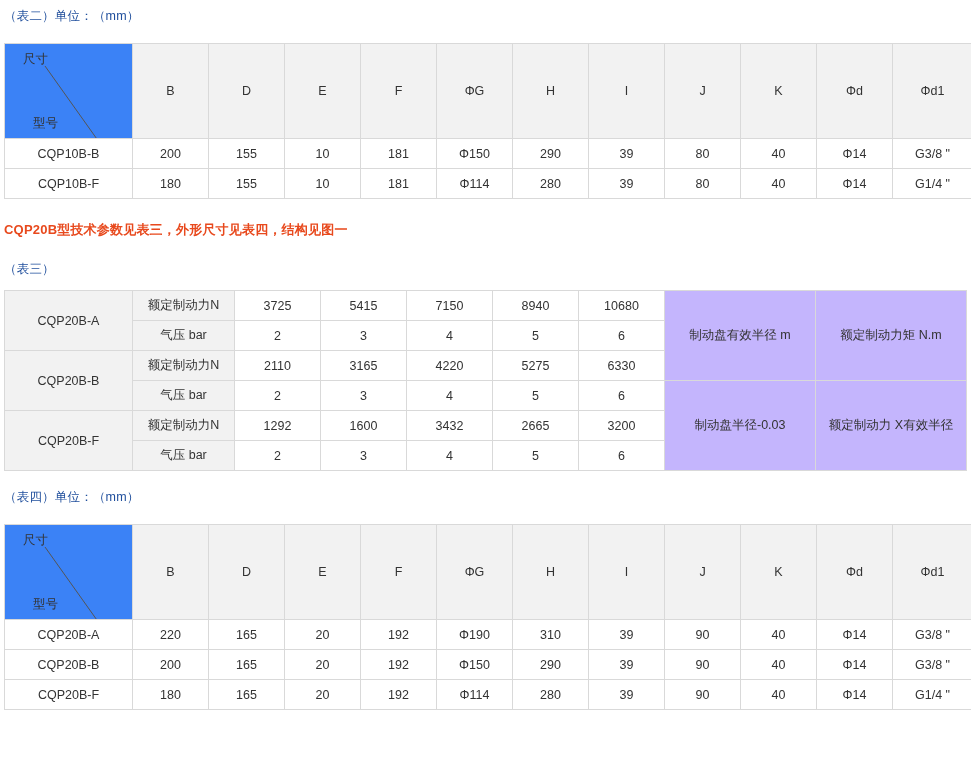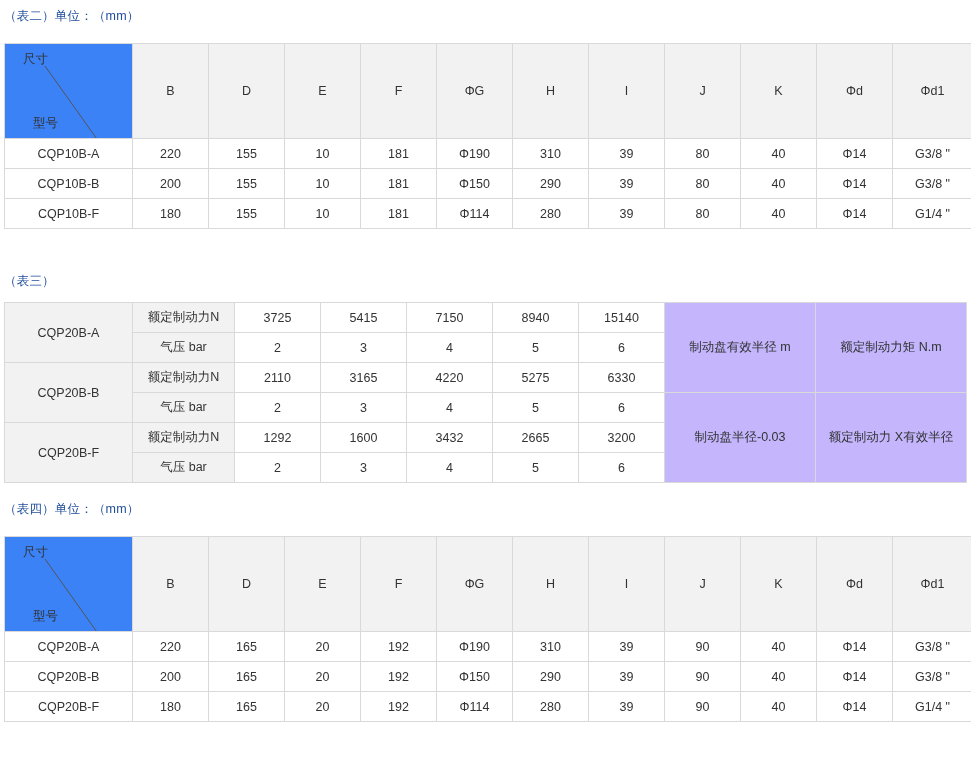--- a/index.html
+++ b/index.html
@@ -134,34 +134,20 @@
         <td class="hdr">F</td>
         <td class="hdr">ΦG</td>
         <td class="hdr">H</td>
         <td class="hdr">I</td>
         <td class="hdr">J</td>
         <td class="hdr">K</td>
         <td class="hdr">Φd</td>
         <td class="hdr">Φd1</td>
       </tr>
       <tr>
-        <td>CQP10B-A</td>
-        <td>220</td>
-        <td>155</td>
-        <td>10</td>
-        <td>181</td>
-        <td>Φ190</td>
-        <td>310</td>
-        <td>39</td>
-        <td>80</td>
-        <td>40</td>
-        <td>Φ14</td>
-        <td>G3/8 "</td>
-      </tr>
-      <tr>
         <td>CQP10B-B</td>
         <td>200</td>
         <td>155</td>
         <td>10</td>
         <td>181</td>
         <td>Φ150</td>
         <td>290</td>
         <td>39</td>
         <td>80</td>
         <td>40</td>
@@ -180,20 +166,21 @@
         <td>80</td>
         <td>40</td>
         <td>Φ14</td>
         <td>G1/4 "</td>
       </tr>
     </tbody>
   </table>
 
   <div class="spacer-22"></div>
 
+  <div class="section-head">CQP20B型技术参数见表三，外形尺寸见表四，结构见图一</div>
 
   <div class="spacer-22"></div>
 
   <div class="caption cap-row">（表三）</div>
 
   <div class="spacer-12"></div>
 
   <table class="t3">
     <colgroup>
       <col style="width:128px">
@@ -207,21 +194,21 @@
         <col style="width:151px">
     </colgroup>
     <tbody>
       <tr>
         <td class="first-col" rowspan="2">CQP20B-A</td>
         <td class="row-label">额定制动力N</td>
         <td>3725</td>
         <td>5415</td>
         <td>7150</td>
         <td>8940</td>
-        <td>15140</td>
+        <td>10680</td>
         <td class="big" rowspan="3">制动盘有效半径 m</td>
         <td class="big" rowspan="3">额定制动力矩 N.m</td>
       </tr>
       <tr>
         <td class="row-label">气压 bar</td>
         <td>2</td>
         <td>3</td>
         <td>4</td>
         <td>5</td>
         <td>6</td>

